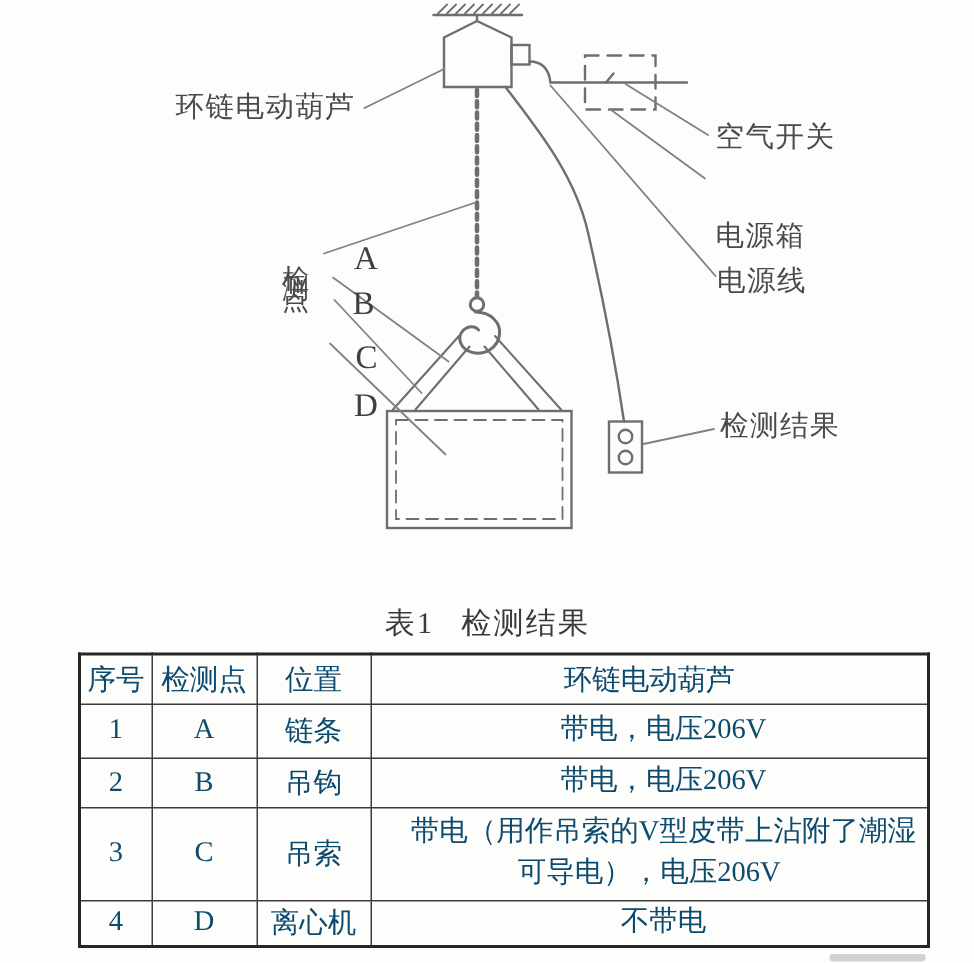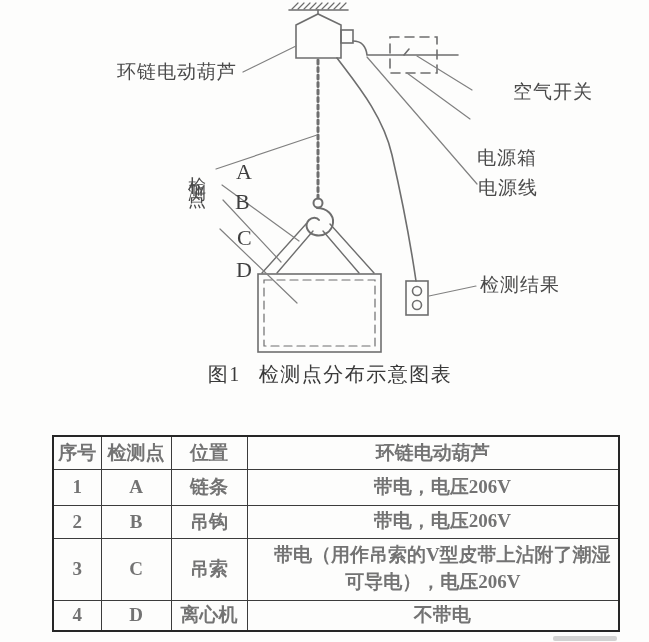--- a/index.html
+++ b/index.html
@@ -49,23 +49,23 @@
   .tbl-wrap{position:absolute;left:52px;top:435px;width:566px;}
   table.results{
     border-collapse:collapse;
     width:566px;
     table-layout:fixed;
     border:2px solid #262626;
     background:#fdfdfc;
   }
   table.results td,table.results th{
     border:1px solid #3c3c3c;
-    font-weight:bold;
+    font-weight:normal;
     font-size:19px;
-    color:#737373;
+    color:#0c4a6e;
     padding:0;
     overflow:hidden;
   }
   td.c,th.c{text-align:center;vertical-align:middle;}
   td.desc{
     text-align:center;
     vertical-align:middle;
     padding:2px 5px;
     text-indent:1em;
     line-height:1.4;
@@ -136,36 +136,36 @@
       <path d="M367,57 L477,184"></path>
       <path d="M429,296 L476,286"></path>
       <path d="M216,169 L317,135"></path>
       <path d="M222,185 L299,241"></path>
       <path d="M223,200 L281,262"></path>
       <path d="M220,229 L297,303"></path>
     </g>
   </svg>
 
   <div class="lbl" style="left:117px;top:62px;">环链电动葫芦</div>
-  <div class="lbl" style="left:477px;top:82px;margin-left:36px;">空气开关</div>
+  <div class="lbl" style="left:477px;top:82px;">空气开关</div>
   <div class="lbl" style="left:477px;top:111px;margin-top:37px;">电源箱</div>
   <div class="lbl" style="left:478px;top:178px;">电源线</div>
   <div class="lbl" style="left:480px;top:275px;">检测结果</div>
 
   <div class="lbl-vert" style="left:188px;top:162px;">检测点</div>
 
   <div class="pt" style="left:236px;top:161px;">A</div>
   <div class="pt" style="left:235px;top:191px;">B</div>
   <div class="pt" style="left:237px;top:227px;">C</div>
   <div class="pt" style="left:236px;top:259px;">D</div>
 
-  <div class="caption" style="top:361px;">
-    <span class="pref">图1</span><span>检测点分布示意图表</span>
+
+  <div class="caption" style="top:402px;left:125px;">
+    <span class="pref">表1</span><span>检测结果</span>
   </div>
-
 
   <div class="tbl-wrap">
     <table class="results">
       <colgroup>
         <col style="width:48px">
           <col style="width:70px">
           <col style="width:76px">
           <col style="width:372px">
       </colgroup>
       <thead>

